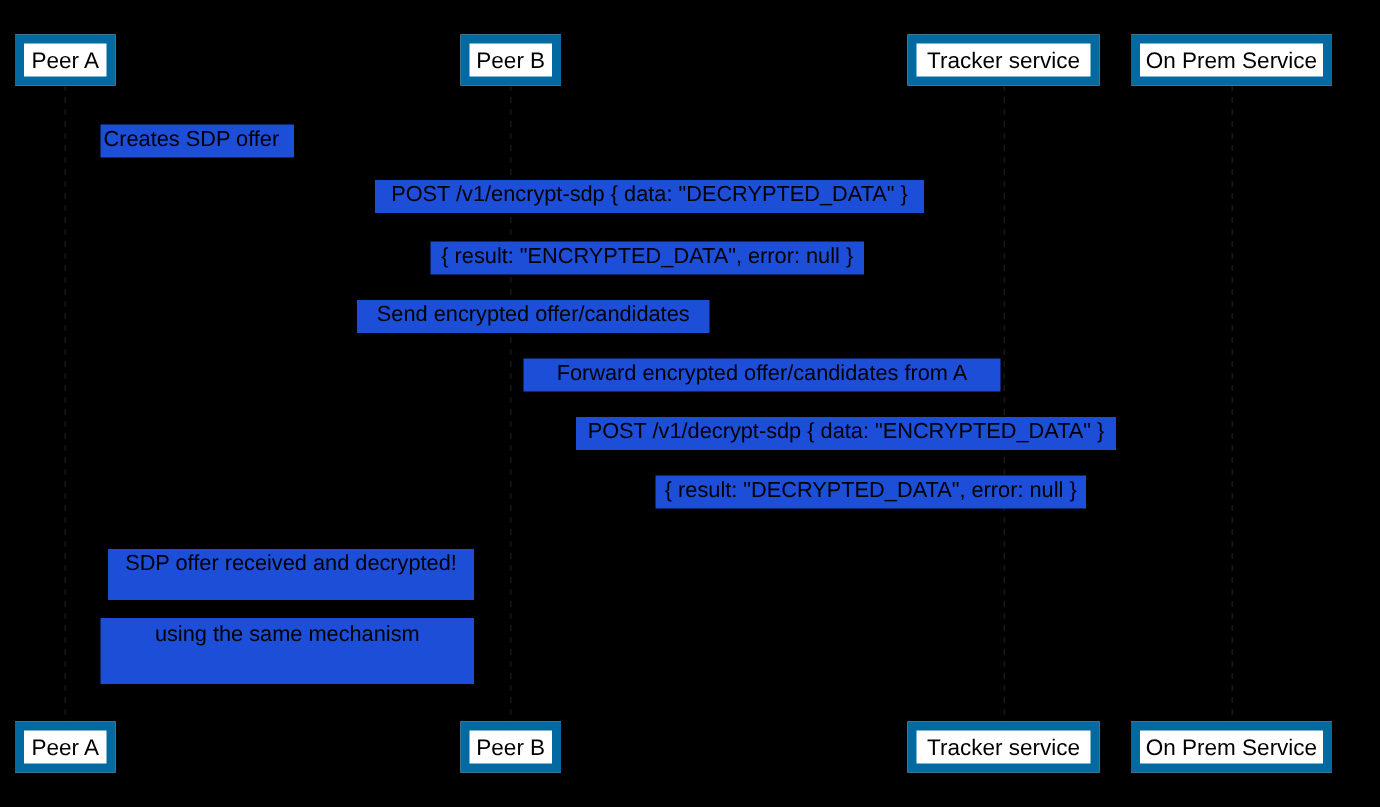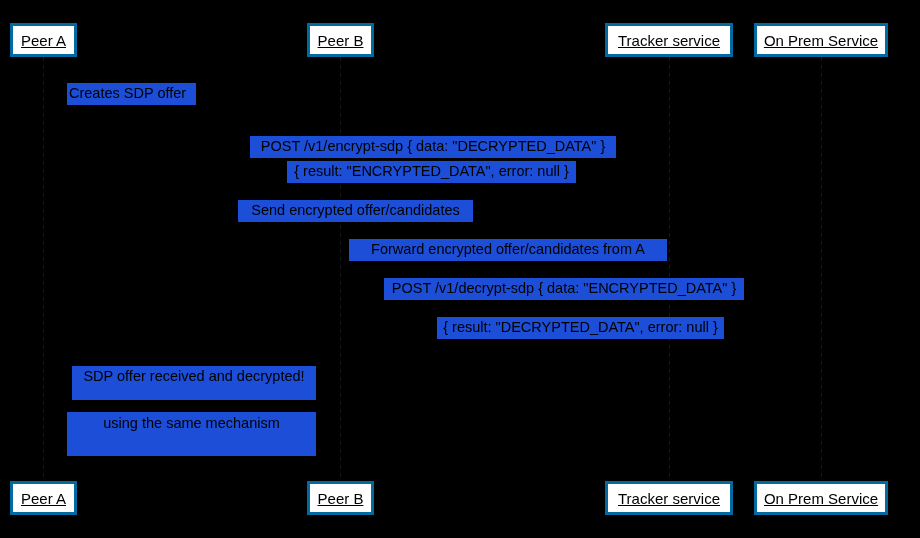--- a/index.html
+++ b/index.html
@@ -22,31 +22,30 @@
     top: 0;
     width: 920px;
     height: 538px;
     background: #000000;
   }
 
   
   .participant {
     position: absolute;
     background: #ffffff;
-    border: 3px solid #0369a1;
+    border: 6px solid #0369a1;
     box-sizing: border-box;
     color: #000000;
     font-size: 15px;
     line-height: 1;
     display: flex;
     align-items: center;
     justify-content: center;
     white-space: nowrap;
     letter-spacing: 0px;
-    text-decoration: underline;
   }
 
   
   .lifeline {
     position: absolute;
     width: 1px;
     background: repeating-linear-gradient(
       to bottom,
       #171717 0px,
       #171717 4px,
@@ -98,21 +97,21 @@
   <div class="lifeline" style="left:669px; top:57px; height:424px;"></div>
   <div class="lifeline" style="left:821px; top:57px; height:424px;"></div>
 
   <div class="participant" style="left:10px; top:23px; width:67px; height:34px;">Peer A</div>
   <div class="participant" style="left:307px; top:23px; width:67px; height:34px;">Peer B</div>
   <div class="participant" style="left:605px; top:23px; width:128px; height:34px;">Tracker service</div>
   <div class="participant" style="left:754px; top:23px; width:134px; height:34px;">On Prem Service</div>
 
   <div class="msg left" style="left:67px; top:83px; width:129px; height:22px;">Creates SDP offer</div>
 
-  <div class="msg" style="left:250px; top:136px; width:366px; height:22px;">POST /v1/encrypt-sdp { data: "DECRYPTED_DATA" }</div>
+  <div class="msg" style="left:250px; top:120px; width:366px; height:22px;">POST /v1/encrypt-sdp { data: "DECRYPTED_DATA" }</div>
 
   <div class="msg" style="left:287px; top:161px; width:289px; height:22px;">{ result: "ENCRYPTED_DATA", error: null }</div>
 
   <div class="msg" style="left:238px; top:200px; width:235px; height:22px;">Send encrypted offer/candidates</div>
 
   <div class="msg" style="left:349px; top:239px; width:318px; height:22px;">Forward encrypted offer/candidates from A</div>
 
   <div class="msg" style="left:384px; top:278px; width:360px; height:22px;">POST /v1/decrypt-sdp { data: "ENCRYPTED_DATA" }</div>
 
   <div class="msg" style="left:437px; top:317px; width:287px; height:22px;">{ result: "DECRYPTED_DATA", error: null }</div>

